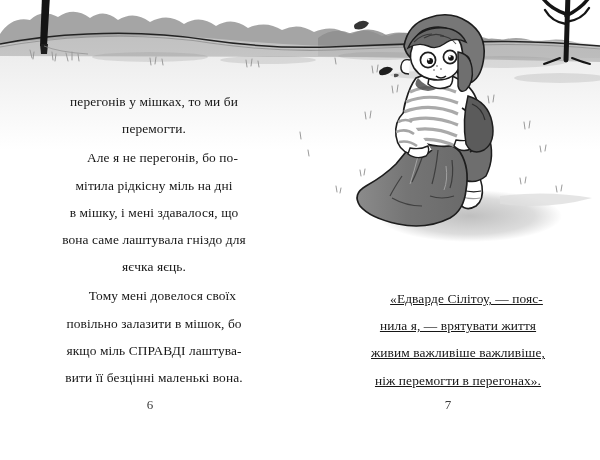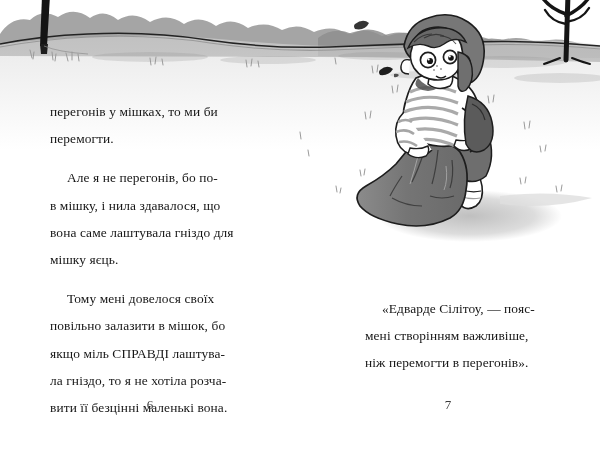--- a/index.html
+++ b/index.html
@@ -29,23 +29,23 @@
 
   
   .col {
     position: absolute;
     font-size: 13.4px;
     line-height: 27.2px;
     color: #161616;
     letter-spacing: 0.1px;
   }
   .col-left  { left: 38px;  top: 86px;  width: 232px; }
-  .col-right { left: 353px; top: 283px; width: 240px; }
-
-  .para { margin: 12px; }
+  .col-right { left: 338px; top: 283px; width: 240px; text-decoration: underline; }
+
+  .para { margin: 2px; text-align: center; }
   .para + .para { margin-top: 0; }
   .line { white-space: nowrap; display: block; }
   .indent { padding-left: 17px; }
 
   .folio {
     position: absolute;
     font-size: 13px;
     color: #3a3a3a;
     width: 40px;
     text-align: center;
@@ -308,37 +308,38 @@
     </svg>
   </div>
 
   <div class="col col-left">
     <p class="para">
       <span class="line">перегонів у мішках, то ми би</span>
       <span class="line">перемогти.</span>
     </p>
     <p class="para">
       <span class="line indent">Але я не перегонів, бо по-</span>
-      <span class="line">в мішку, і нила здавалося, що</span>
+      <span class="line">мітила рідкісну міль на дні</span>
+      <span class="line">в мішку, і мені здавалося, що</span>
       <span class="line">вона саме лаштувала гніздо для</span>
-      <span class="line">мішку яєць.</span>
+      <span class="line">яєчка яєць.</span>
     </p>
     <p class="para">
       <span class="line indent">Тому мені довелося своїх</span>
       <span class="line">повільно залазити в мішок, бо</span>
       <span class="line">якщо міль СПРАВДІ лаштува-</span>
-      <span class="line">ла гніздо, то я не хотіла розча-</span>
       <span class="line">вити її безцінні маленькі вона.</span>
     </p>
   </div>
 
   <div class="col col-right">
     <p class="para">
       <span class="line indent">«Едварде Сілітоу, — пояс-</span>
-      <span class="line">мені створінням важливіше,</span>
-      <span class="line">ніж перемогти в перегонів».</span>
+      <span class="line">нила я, — врятувати життя</span>
+      <span class="line">живим важливіше важливіше,</span>
+      <span class="line">ніж перемогти в перегонах».</span>
     </p>
   </div>
 
   <div class="folio folio-left">6</div>
   <div class="folio folio-right">7</div>
 
 </div>
 
 </body></html>

